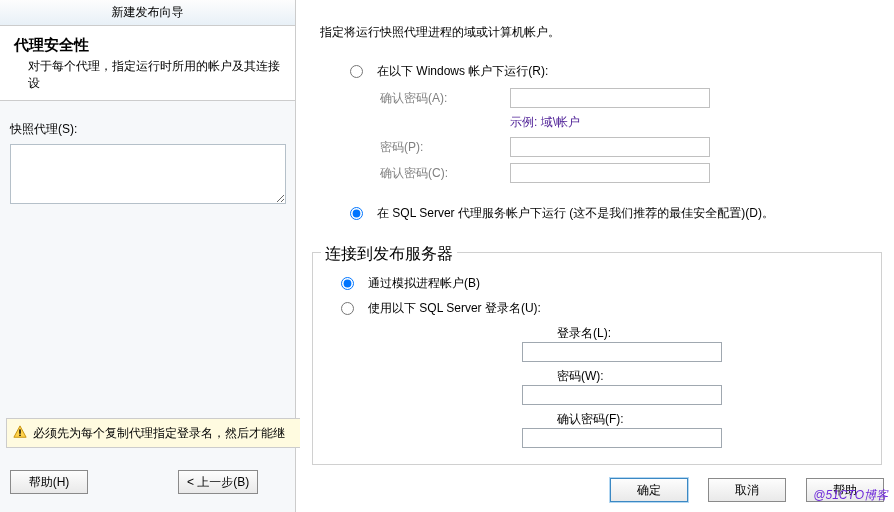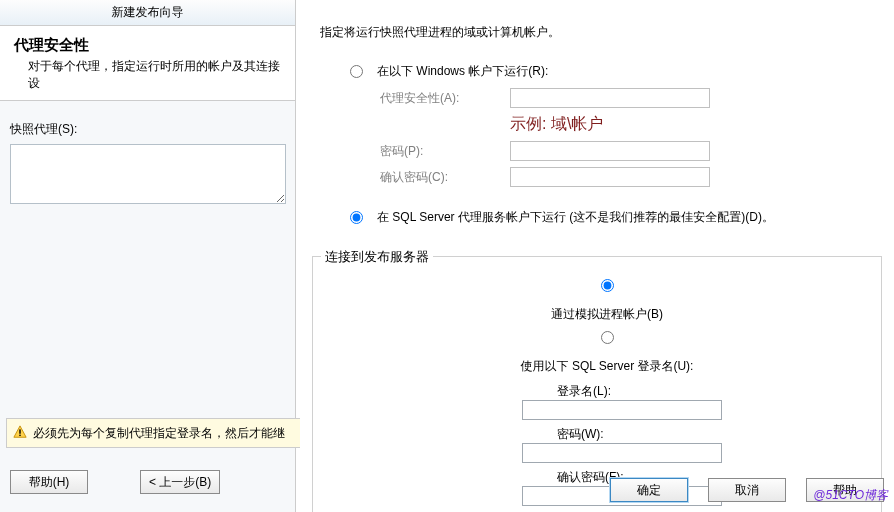--- a/index.html
+++ b/index.html
@@ -59,21 +59,21 @@
     gap: 6px;
     font-size: 12px;
   }
   .left-btnbar {
     position: absolute;
     left: 0;
     bottom: 10px;
     width: 296px;
     padding: 8px 10px;
     display: flex;
-    gap: 52px;
+    gap: 90px;
   }
   .btn {
     min-width: 78px;
     height: 24px;
     border: 1px solid #8a8a8a;
     background: linear-gradient(#fdfdfd,#e9e9e9);
     font-size: 12px;
     cursor: pointer;
     padding: 0 8px;
   }
@@ -108,40 +108,40 @@
   .form-row input[type=text] {
     width: 200px;
     height: 20px;
     border: 1px solid #c0c0c0;
     background: #fff;
     padding: 1px 4px;
   }
   .hint {
     margin: 6px 0 6px 60px;
     padding-left: 130px;
-    font-size: 16px;
-    color: #7f1d1d;
+    font-size: 12px;
+    color: #4c1d95;
   }
   .form-row.active { color: #000; flex-direction: column; }
   .form-row.active input[type=text] { border: 1px solid #a0a8b0; }
 
   .fieldset {
     margin: 18px 12px 0 12px;
     border: 1px solid #d0d0d0;
     padding: 14px 8px 10px 8px;
     position: relative;
   }
   .fieldset-legend {
     position: absolute;
     top: -9px; left: 8px;
     background: #fff;
     padding: 0 4px;
-    font-size: 13px;
-  }
-  .fieldset .radio-row { margin-left: 20px; flex-direction: column; }
+    font-size: 16px;
+  }
+  .fieldset .radio-row { margin-left: 20px; }
   .fieldset .form-row { margin-left: 50px; }
 
   .right-btnbar {
     position: absolute;
     right: 10px;
     bottom: 10px;
     display: flex;
     gap: 20px;
   }
   .watermark {
@@ -189,21 +189,21 @@
 <div class="right-panel">
   <div class="right-instr">指定将运行快照代理进程的域或计算机帐户。</div>
 
   <div class="form-section">
     <label class="radio-row">
       <input type="radio" name="runas" style="">
       <span>在以下 Windows 帐户下运行(R):</span>
     </label>
 
     <div class="form-row">
-      <span class="lbl">代理安全性(A):</span>
+      <span class="lbl">确认密码(A):</span>
       <input type="text" disabled="" style="">
     </div>
     <div class="hint">示例: 域\帐户</div>
 
     <div class="form-row">
       <span class="lbl">密码(P):</span>
       <input type="text" disabled="" style="">
     </div>
     <div class="form-row">
       <span class="lbl">确认密码(C):</span>

